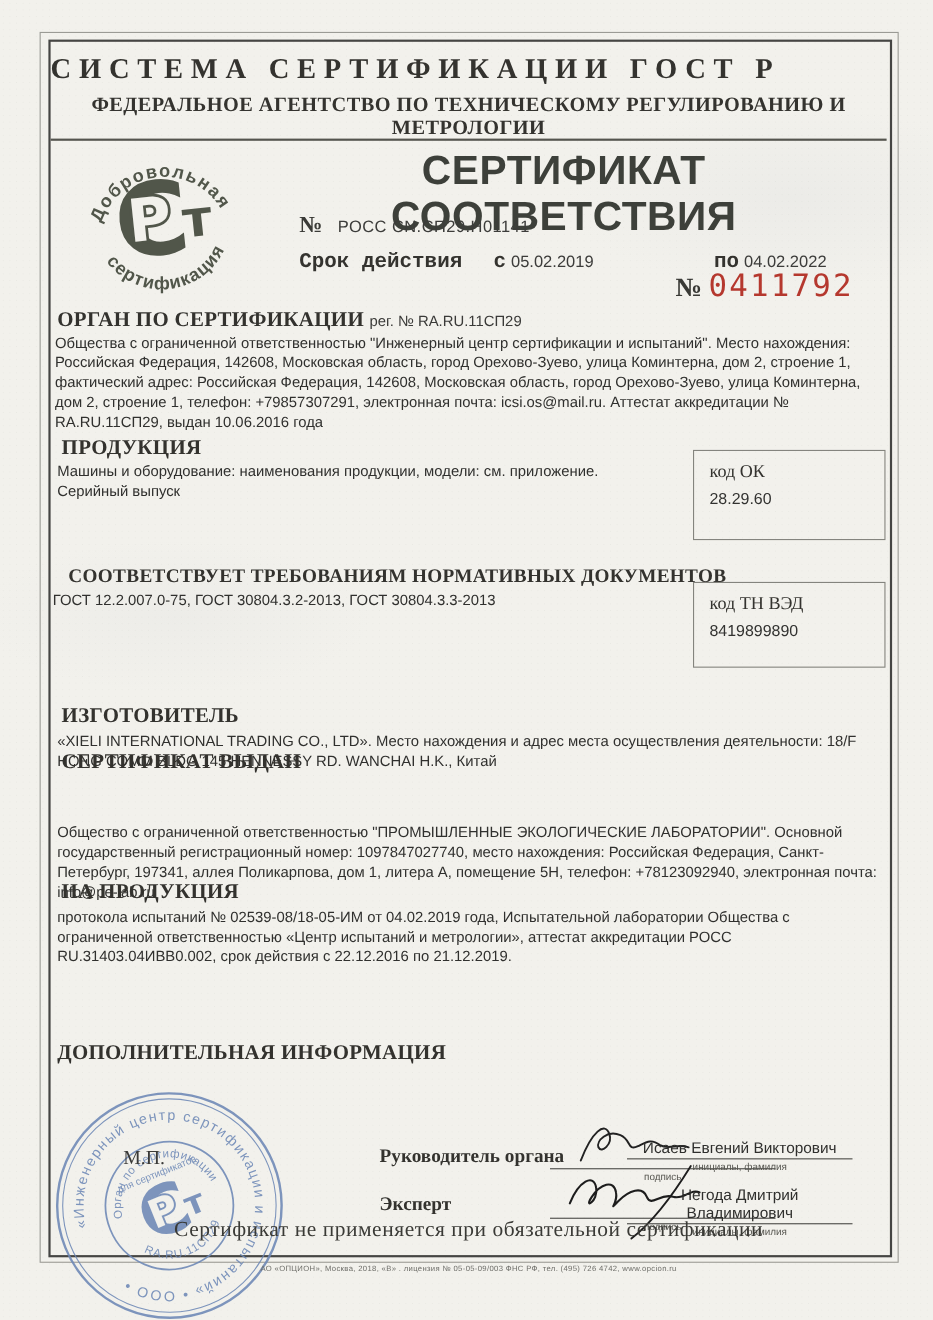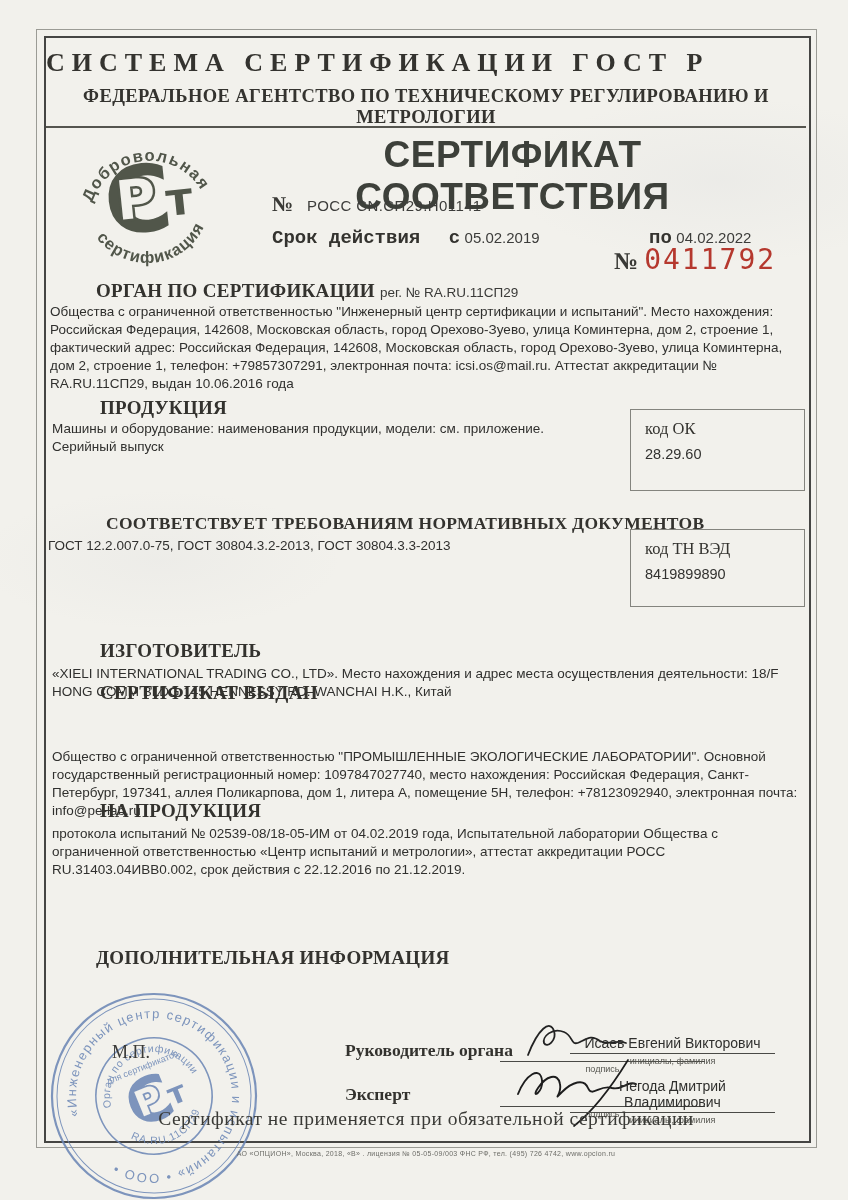--- a/index.html
+++ b/index.html
@@ -37,21 +37,21 @@
     font-family:"Liberation Sans",sans-serif;}
   .no-row{left:272px;top:192px;}
   .no-sign{font-family:"Liberation Serif",serif;font-weight:bold;font-size:21px;color:#3a3a36;}
   .no-val{font-size:15px;color:#3c3c3a;margin-left:14px;letter-spacing:.4px;}
   .validity{left:272px;top:227px;width:520px;}
   .validity .lbl{font-family:Liberation Mono, monospace;font-weight:bold;font-size:19px;color:#34332f;}
   .validity .date{font-size:15px;color:#3c3c3a;}
   .serial{left:614px;top:243px;}
   .serial .no-sign{font-size:24px;}
   .serial .digits{font-family:"DejaVu Sans Mono",monospace;font-size:28px;letter-spacing:2px;margin-left:6px;}
-  .sec-head{font-family:"Liberation Serif",serif;font-weight:bold;font-size:19px;color:#33322e;letter-spacing:.3px;margin-left:44px;}
+  .sec-head{font-family:"Liberation Serif",serif;font-weight:bold;font-size:19px;color:#33322e;letter-spacing:.3px;}
   .sec-head .reg{font-family:"Liberation Sans",sans-serif;font-weight:normal;font-size:13.5px;letter-spacing:0;color:#3a3a38;}
   .para{font-size:13.5px;line-height:1.34;color:#30302e;}
   .code-box{border:1px solid #84847e;background:transparent;padding:9px 14px;}
   .code-box .cb-label{font-family:"Liberation Serif",serif;font-size:16.5px;color:#34332f;}
   .code-box .cb-value{font-size:14.5px;margin-top:7px;color:#323230;}
   .sig-role{font-family:"Liberation Serif",serif;font-weight:bold;font-size:17.5px;color:#33322e;}
   .sig-line{border-bottom:1.5px solid #4a4a46;}
   .sig-caption{font-size:9px;color:#55554f;text-align:center;margin-top:2px;}
   .sig-name{font-size:14px;color:#2f2f2d;text-align:center;}
   .bottom-note{left:46px;top:1108px;width:760px;text-align:center;

